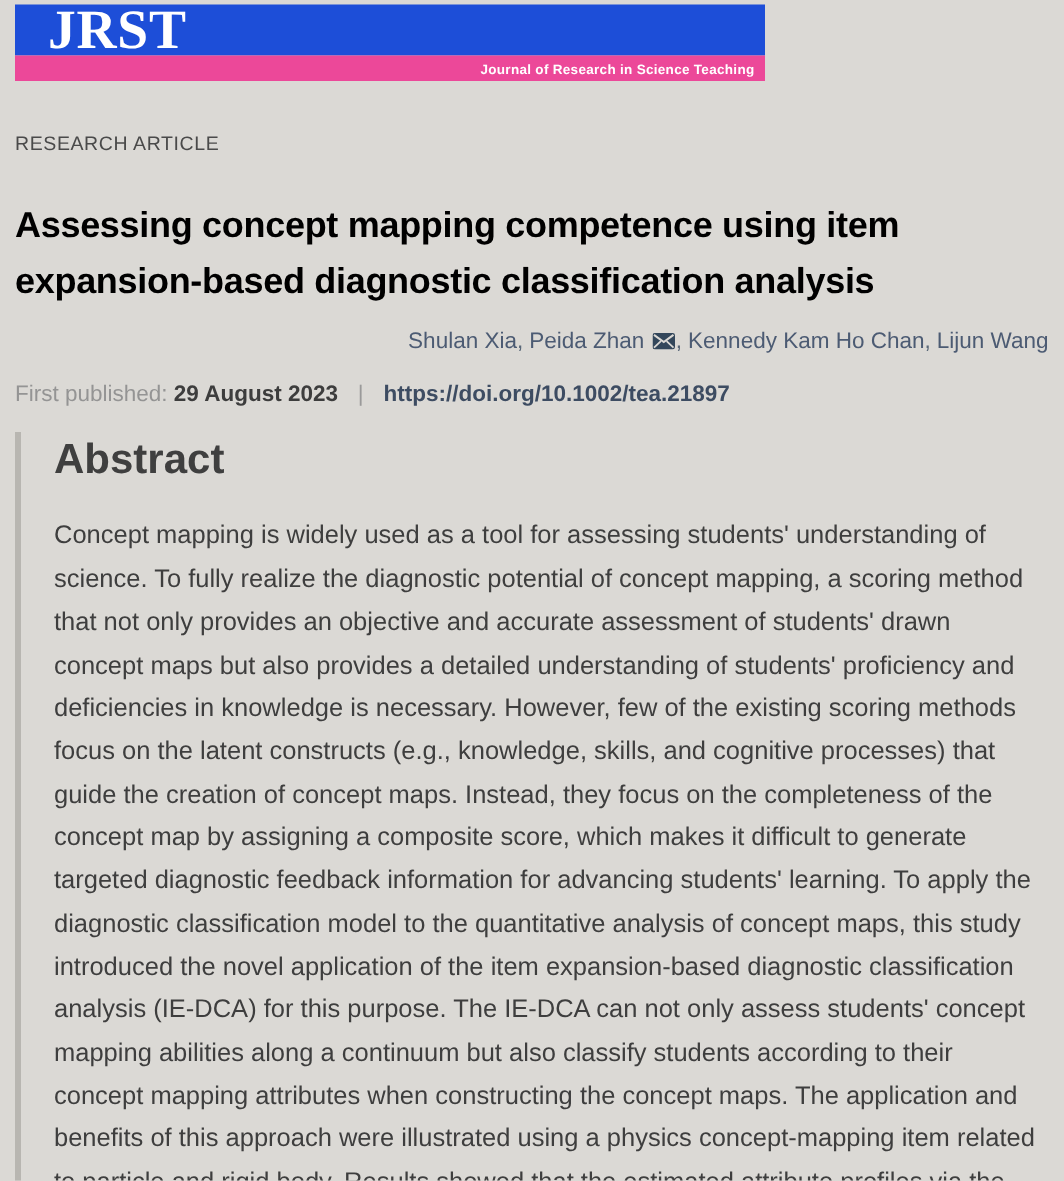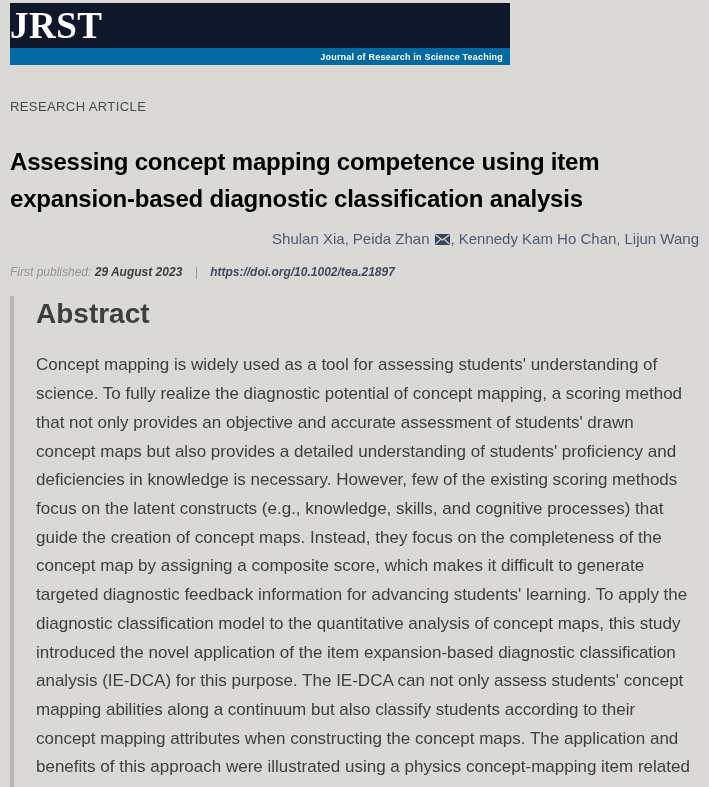--- a/index.html
+++ b/index.html
@@ -16,37 +16,38 @@
   .page {
     padding: 3px 10px 0 10px;
     box-sizing: border-box;
   }
 
   
   .banner {
     width: 500px;
   }
   .banner-top {
-    background: #0f172a;
-    height: 45px;
+    background: #1d4ed8;
+    height: 34px;
     display: flex;
     align-items: center;
+    padding-left: 22px;
     box-sizing: border-box;
   }
   .banner-logo {
     font-family: "Liberation Serif", serif;
     font-weight: bold;
     font-size: 37px;
     color: #ffffff;
     letter-spacing: 0.5px;
     line-height: 1;
     cursor: pointer;
   }
   .banner-bottom {
-    background: #0369a1;
+    background: #ec4899;
     height: 17px;
     display: flex;
     align-items: center;
     justify-content: flex-end;
     padding-right: 7px;
     box-sizing: border-box;
   }
   .banner-journal-name {
     color: #ffffff;
     font-weight: bold;
@@ -84,22 +85,21 @@
     color: #5a6878;
   }
   .mail-icon {
     display: inline-block;
     vertical-align: -1px;
     margin: 0 1px 0 5px;
     cursor: pointer;
   }
   .pub-line {
     margin-top: 17px;
-    font-size: 12px;
-    font-style: italic;
+    font-size: 15px;
   }
   .pub-label {
     color: #949494;
   }
   .pub-date {
     color: #3d3d3d;
     font-weight: bold;
   }
   .pub-sep {
     color: #9a9a9a;

